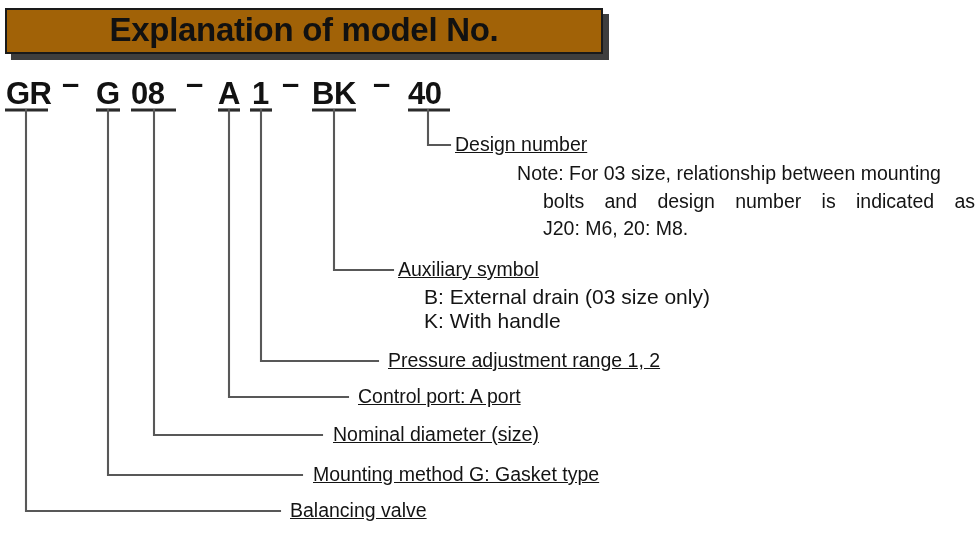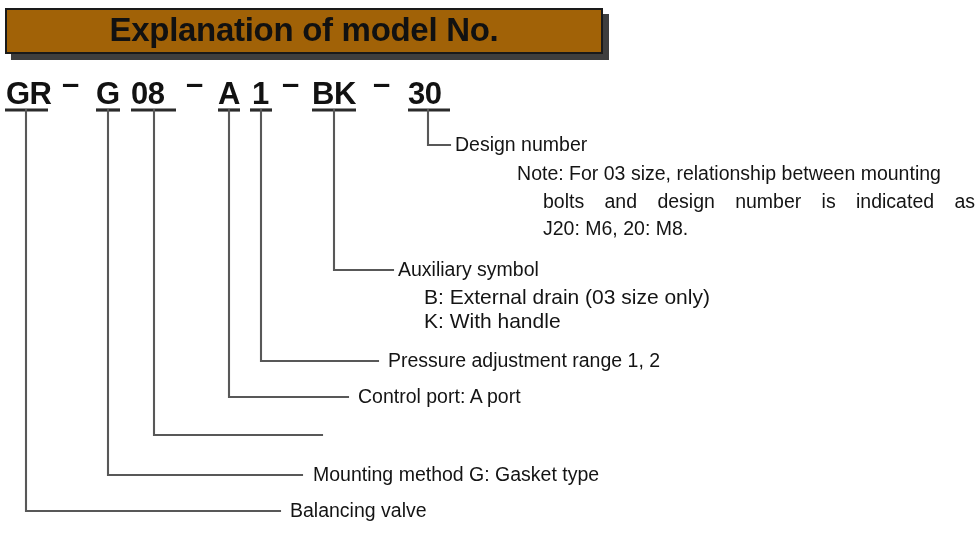--- a/index.html
+++ b/index.html
@@ -90,20 +90,21 @@
     stroke-linejoin: miter;
   }
 
   
   .callout {
     position: absolute;
     font-size: 19.5px;
     color: #141414;
     white-space: nowrap;
     line-height: 1.22;
+    text-decoration: underline;
   }
   .sub-label {
     position: absolute;
     font-size: 21px;
     color: #141414;
     white-space: nowrap;
     line-height: 1.22;
   }
 
   
@@ -148,21 +149,21 @@
     <span class="code-token" style="left:6px">GR</span>
     <span class="code-dash" style="left:62px">–</span>
     <span class="code-token" style="left:96px">G</span>
     <span class="code-token" style="left:131px">08</span>
     <span class="code-dash" style="left:186px">–</span>
     <span class="code-token" style="left:218px">A</span>
     <span class="code-token" style="left:252px">1</span>
     <span class="code-dash" style="left:282px">–</span>
     <span class="code-token" style="left:312px">BK</span>
     <span class="code-dash" style="left:373px">–</span>
-    <span class="code-token" style="left:408px">30</span>
+    <span class="code-token" style="left:408px">40</span>
   </div>
 
   <svg id="leaders" viewBox="0 0 975 536">
     <g id="underline-group">
         <line x1="408" x2="450" y1="110" y2="110" class="underline"></line>
         <line x1="312" x2="356" y1="110" y2="110" class="underline"></line>
         <line x1="250" x2="272" y1="110" y2="110" class="underline"></line>
         <line x1="218" x2="240" y1="110" y2="110" class="underline"></line>
         <line x1="131" x2="176" y1="110" y2="110" class="underline"></line>
         <line x1="96" x2="120" y1="110" y2="110" class="underline"></line>
@@ -184,20 +185,21 @@
   <span class="callout" style="left:398px; top:258px">Auxiliary symbol</span>
 
   <span class="sub-label" style="left:424px; top:284px">B: External drain (03 size only)</span>
 
   <span class="sub-label" style="left:424px; top:308px">K: With handle</span>
 
   <span class="callout" style="left:388px; top:349px">Pressure adjustment range 1, 2</span>
 
   <span class="callout" style="left:358px; top:385px">Control port: A port</span>
 
+  <span class="callout" style="left:333px; top:423px">Nominal diameter (size)</span>
 
   <span class="callout" style="left:313px; top:463px">Mounting method   G: Gasket type</span>
 
   <span class="callout" style="left:290px; top:499px">Balancing valve</span>
 
   <div id="note-block">
     <span class="note-line">Note: For 03 size, relationship between mounting</span>
     <span class="note-justified">bolts and design number is indicated as</span>
     <span class="note-hang">J20: M6, 20: M8.</span>
   </div>

